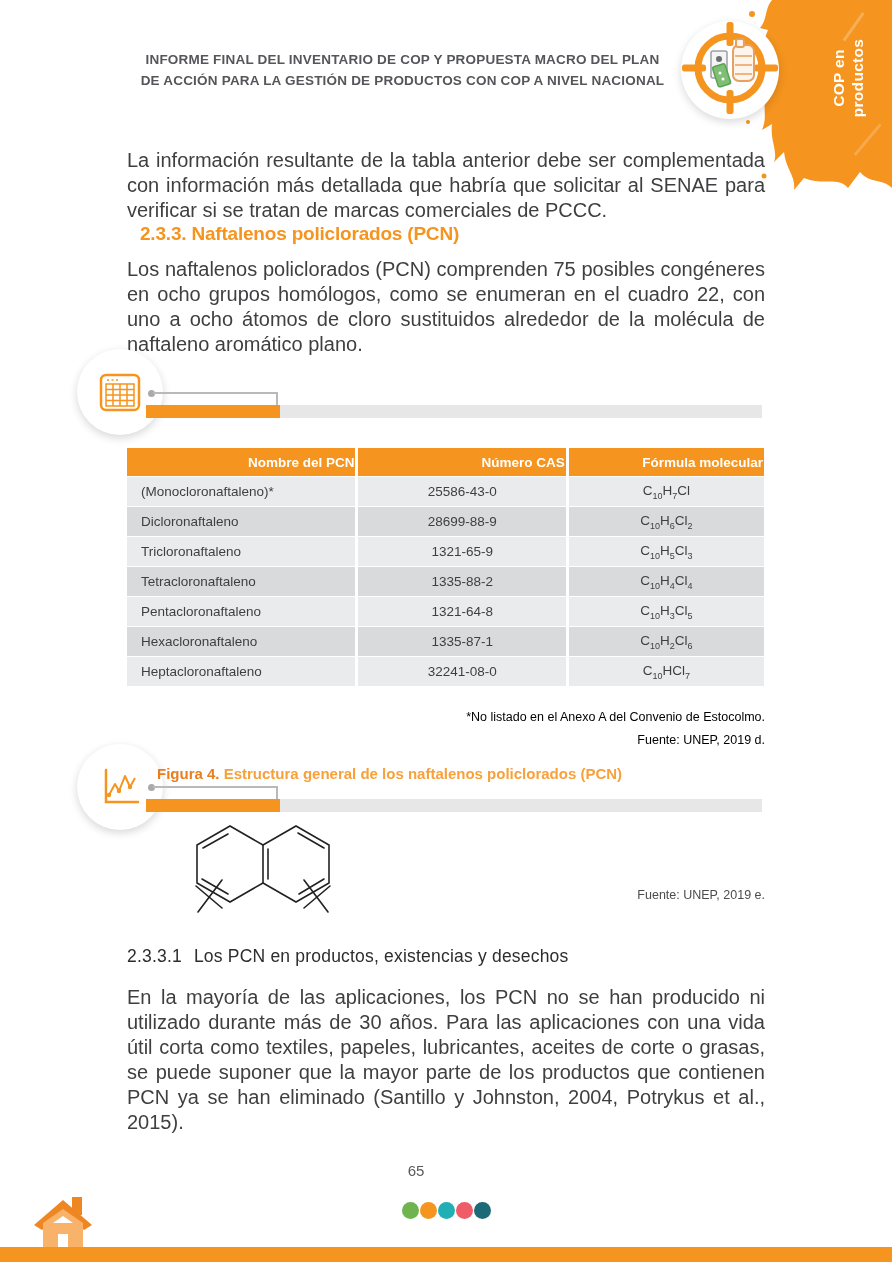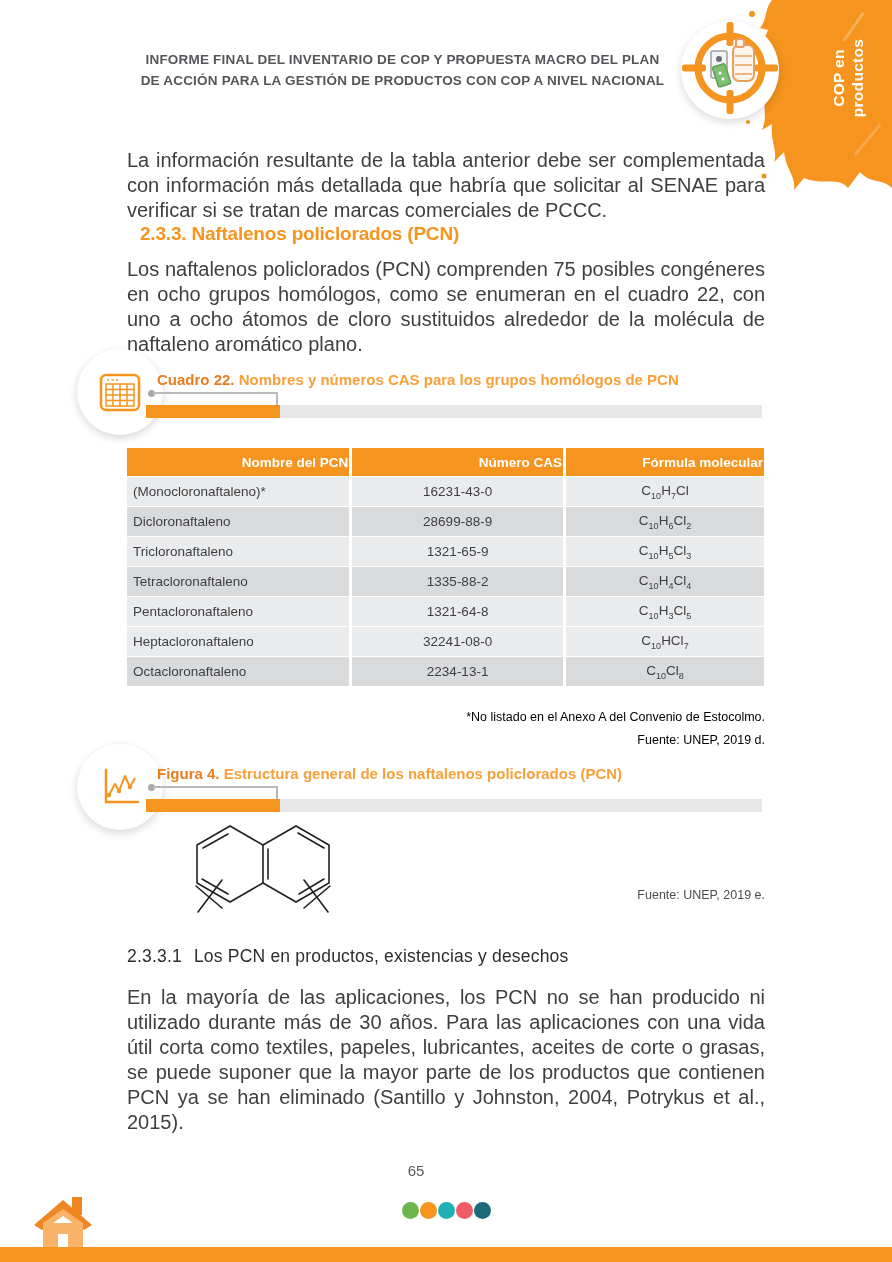--- a/index.html
+++ b/index.html
@@ -61,21 +61,21 @@
   
   table.pcn {
     position:absolute; left:127px; top:448px; width:637px;
     border-collapse:collapse; font-size:13.5px;
   }
   table.pcn th {
     background:var(--accent,#f5941e); color:#fff; font-weight:bold;
     height:26px; text-align:right; font-size:13.5px;
   }
   table.pcn td { height:27px; color:#3e3f41; }
-  table.pcn td:first-child { text-align:left; padding-left:6px; width:219px; }
+  table.pcn td:first-child { text-align:left; padding-left:14px; width:219px; }
   table.pcn td:nth-child(2) { text-align:center; width:216px; }
   table.pcn td:nth-child(3) { text-align:center; width:202px; }
   table.pcn th + th, table.pcn td + td { border-left:3px solid #fff; }
   table.pcn tr + tr td, table.pcn thead + tbody td { border-top:1.5px solid #fff; }
   tr.row-light td { background:var(--row-light,#eaebec); }
   tr.row-dark  td { background:var(--row-dark,#d9dadc); }
   table.pcn sub { font-size:9px; }
   .table-notes {
     position:absolute; right:127px; top:706px; text-align:right;
     font-size:12.5px; line-height:23px; color:#000000;
@@ -153,43 +153,39 @@
   <p class="para" style="top:257px; margin:0;">Los naftalenos policlorados (PCN) comprenden 75 posibles congéneres en ocho grupos homólogos, como se enumeran en el cuadro 22, con uno a ocho átomos de cloro sustituidos alrededor de la molécula de naftaleno aromático plano.</p>
 
   <div class="block-circle" style="left:77px; top:349px;">
     <svg width="46" height="46" viewBox="0 0 46 46" aria-hidden="true">
       <rect x="4" y="6" width="38" height="35" rx="5" fill="none" stroke="#F5941E" stroke-width="2.5"></rect>
       <path d="M10,11 h2 M14.5,11 h2 M19,11 h2" stroke="#F5941E" stroke-width="1.5"></path>
       <rect x="9" y="15" width="28" height="22" fill="none" stroke="#F5941E" stroke-width="1.5"></rect>
       <path d="M16,15 v22 M23,15 v22 M30,15 v22 M9,20.5 h28 M9,26 h28 M9,31.5 h28" stroke="#F5941E" stroke-width="1.5"></path>
     </svg>
   </div>
-  <div class="block-title" style="top:371px;">
-    <span class="lbl">Cuadro 22.</span>
-    <span class="ttl">Nombres y números CAS para los grupos homólogos de PCN</span>
-  </div>
   <div class="conn-dot" style="left:148px; top:390px;"></div>
   <div class="conn-h" style="left:153px; top:392px; width:124px;"></div>
   <div class="conn-v" style="left:276px; top:392px; height:14px;"></div>
   <div class="title-bar" style="top:405px;">
       <div class="fill"></div>
     </div>
 
   <table class="pcn">
     <thead>
       <tr>
         <th>Nombre del PCN</th>
         <th>Número CAS</th>
         <th>Fórmula molecular</th>
       </tr>
     </thead>
     <tbody>
         <tr class="row-light">
           <td>(Monocloronaftaleno)*</td>
-          <td>16231-43-0</td>
+          <td>25586-43-0</td>
           <td>C<sub>10</sub>H<sub>7</sub>Cl</td>
         </tr>
         <tr class="row-dark">
           <td>Dicloronaftaleno</td>
           <td>28699-88-9</td>
           <td>C<sub>10</sub>H<sub>6</sub>Cl<sub>2</sub></td>
         </tr>
         <tr class="row-light">
           <td>Tricloronaftaleno</td>
           <td>1321-65-9</td>
@@ -198,29 +194,29 @@
         <tr class="row-dark">
           <td>Tetracloronaftaleno</td>
           <td>1335-88-2</td>
           <td>C<sub>10</sub>H<sub>4</sub>Cl<sub>4</sub></td>
         </tr>
         <tr class="row-light">
           <td>Pentacloronaftaleno</td>
           <td>1321-64-8</td>
           <td>C<sub>10</sub>H<sub>3</sub>Cl<sub>5</sub></td>
         </tr>
+        <tr class="row-dark">
+          <td>Hexacloronaftaleno</td>
+          <td>1335-87-1</td>
+          <td>C<sub>10</sub>H<sub>2</sub>Cl<sub>6</sub></td>
+        </tr>
         <tr class="row-light">
           <td>Heptacloronaftaleno</td>
           <td>32241-08-0</td>
           <td>C<sub>10</sub>HCl<sub>7</sub></td>
-        </tr>
-        <tr class="row-dark">
-          <td>Octacloronaftaleno</td>
-          <td>2234-13-1</td>
-          <td>C<sub>10</sub>Cl<sub>8</sub></td>
         </tr>
       </tbody>
   </table>
 
   <div class="table-notes">
     <div>*No listado en el Anexo A del Convenio de Estocolmo.</div>
     <div>Fuente: UNEP, 2019 d.</div>
   </div>
 
   <div class="block-circle" style="left:77px; top:744px;">

